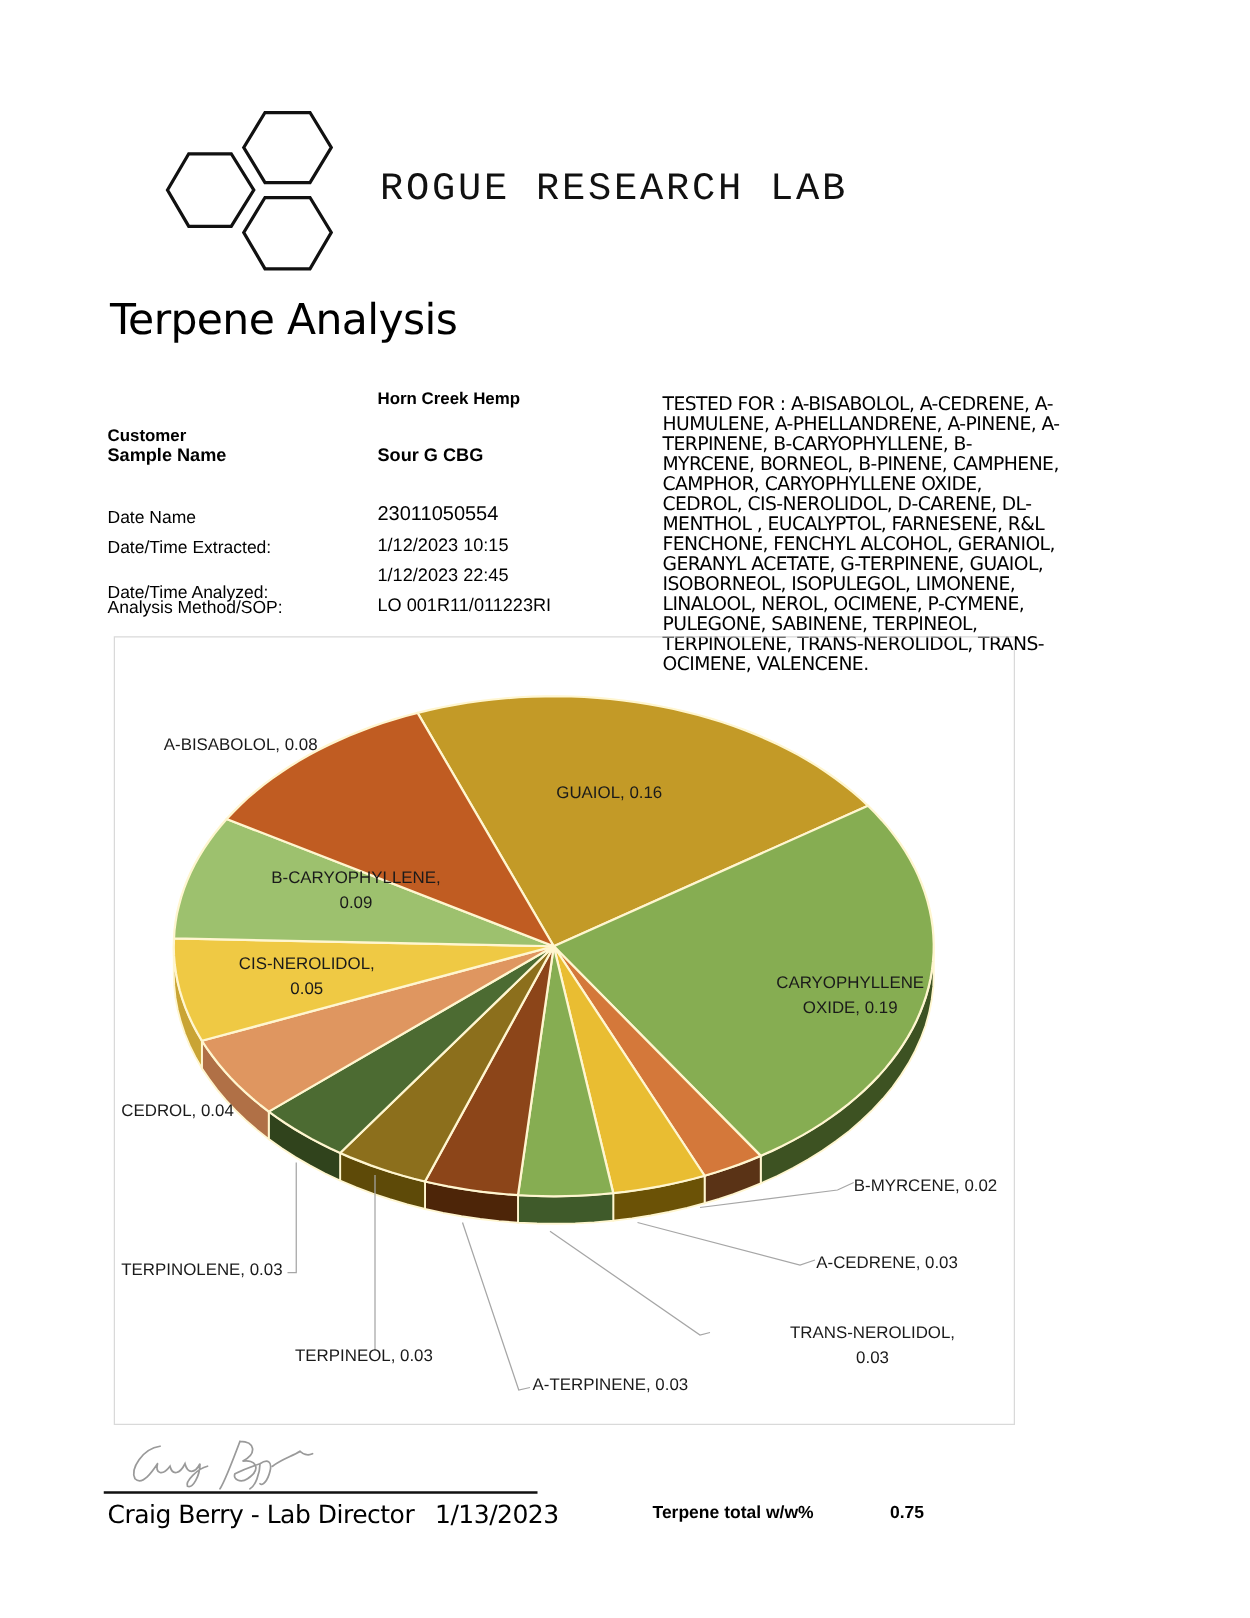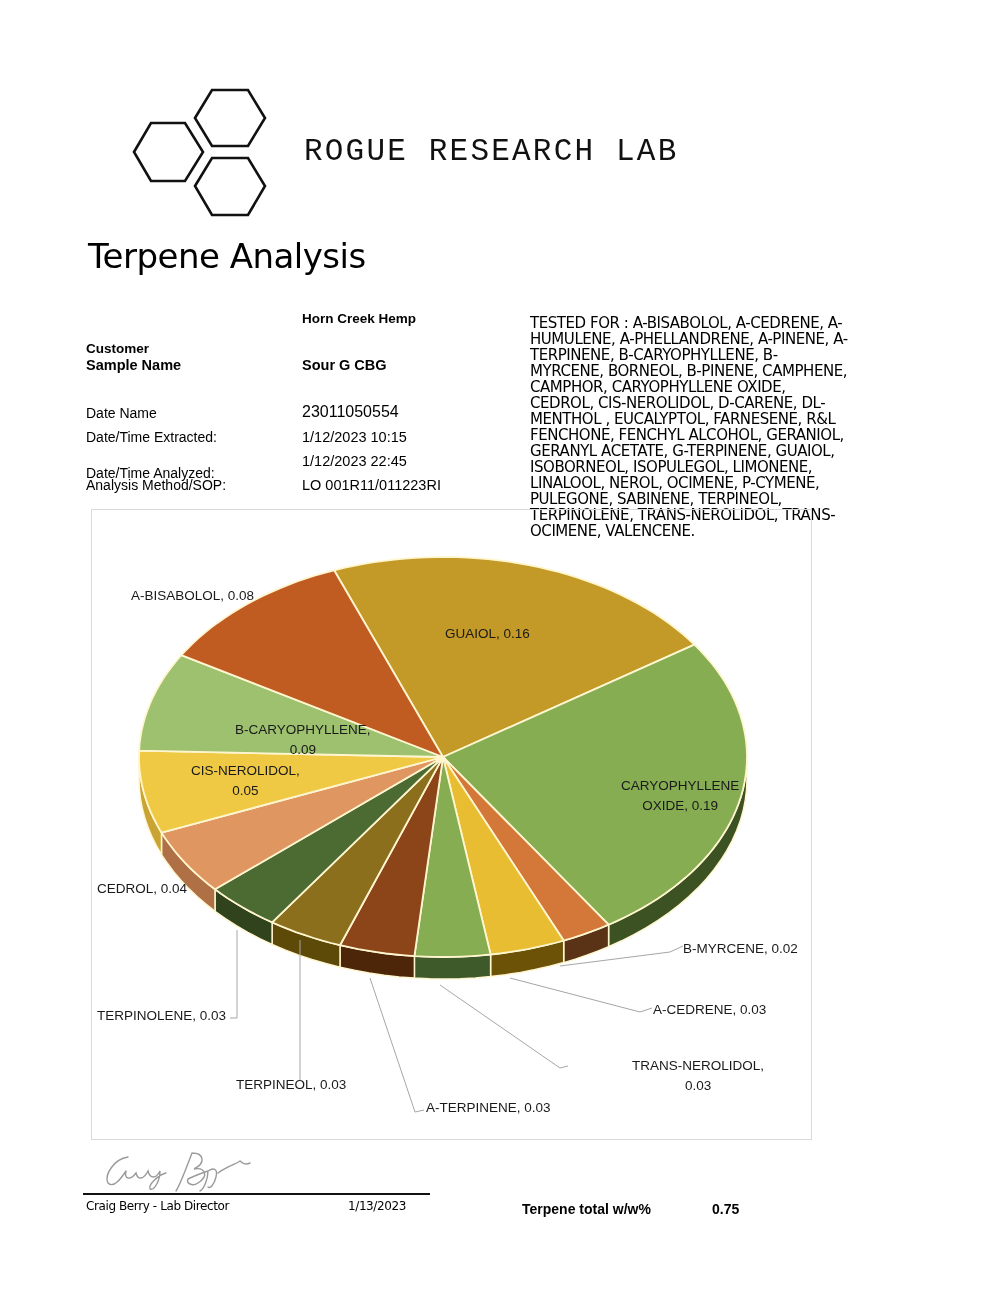--- a/index.html
+++ b/index.html
@@ -12,21 +12,21 @@
   .lbl.b { font-weight:bold; font-size:13.5px; }
   .val { font-size:14.5px; color:#000; white-space:nowrap; }
   .val.b { font-weight:bold; font-size:13.5px; }
   #tested { left:530px; top:285px; width:320px; font-size:15px; line-height:16px; color:#000; font-family:"DejaVu Sans", sans-serif; letter-spacing:-0.45px;margin-top:30px; }
   #chart-box { left:91px; top:509px; width:721px; height:631px; border:1.5px solid #d9d9d9; box-sizing:border-box; }
   #pie { left:91px; top:509px; width:721px; height:631px; }
   .slabel { font-size:13.5px; color:#1a1a1a; white-space:nowrap; font-family:"Liberation Sans", sans-serif; }
   .center { text-align:center; }
   #sig { left:100px; top:1145px; width:200px; height:48px; }
   #sig-line { left:83px; top:1193px; width:347px; height:2px; background:#111; }
-  .foot { font-size:12px; color:#000; white-space:nowrap; font-family:"DejaVu Sans", sans-serif; letter-spacing:-0.4px; }
+  .foot { font-size:20px; color:#000; white-space:nowrap; font-family:"DejaVu Sans", sans-serif; letter-spacing:-0.4px; }
   .foot.b { font-weight:bold; font-size:14px; font-family:"Liberation Sans", sans-serif; letter-spacing:0; }
 </style>
 </head>
 <body>
 
 <svg id="logo" class="abs" viewBox="0 0 700 130">
   <g fill="none" stroke="#111" stroke-width="2.6">
     <polygon points="4,64 21,35 55,35 73,64 55,93 21,93"></polygon>
     <polygon points="65,30 82,2 118,2 135,30 118,58 82,58"></polygon>
     <polygon points="65,98 82,70 118,70 135,98 118,127 82,127"></polygon>
@@ -108,21 +108,21 @@
     <div class="abs slabel" style="left: 97px; top: 1006px; line-height: 20px;">
       <div>TERPINOLENE, 0.03</div>
     </div>
     <div class="abs slabel" style="left: 97px; top: 879px; line-height: 20px;">
       <div>CEDROL, 0.04</div>
     </div>
     <div class="abs slabel center" style="left: 191px; top: 761px; line-height: 20px;">
       <div>CIS-NEROLIDOL,</div>
       <div>0.05</div>
     </div>
-    <div class="abs slabel center" style="left: 235px; top: 692px; line-height: 20px; margin-top: 28px;">
+    <div class="abs slabel center" style="left: 217px; top: 692px; line-height: 20px;">
       <div>B-CARYOPHYLLENE,</div>
       <div>0.09</div>
     </div>
     <div class="abs slabel" style="left: 131px; top: 586px; line-height: 20px;">
       <div>A-BISABOLOL, 0.08</div>
     </div>
   </div>
 
 <svg id="sig" class="abs" viewBox="0 0 200 48">
   <g fill="none" stroke="#9a9a9a" stroke-width="1.4" stroke-linecap="round">

